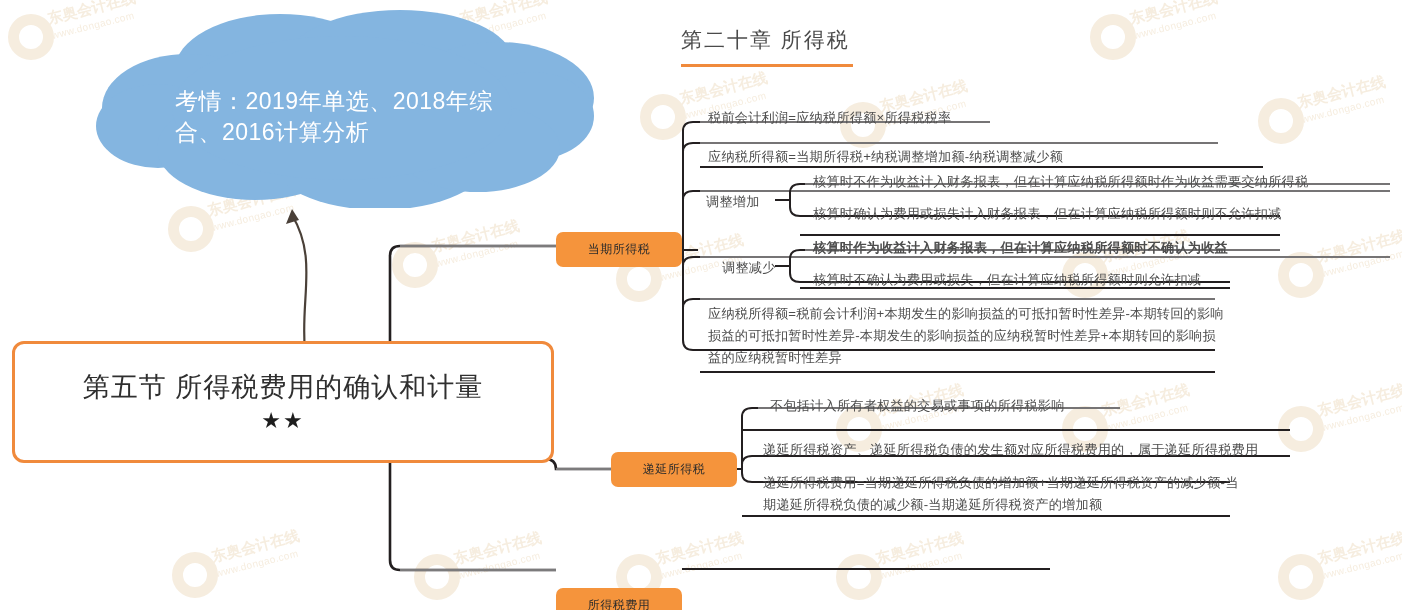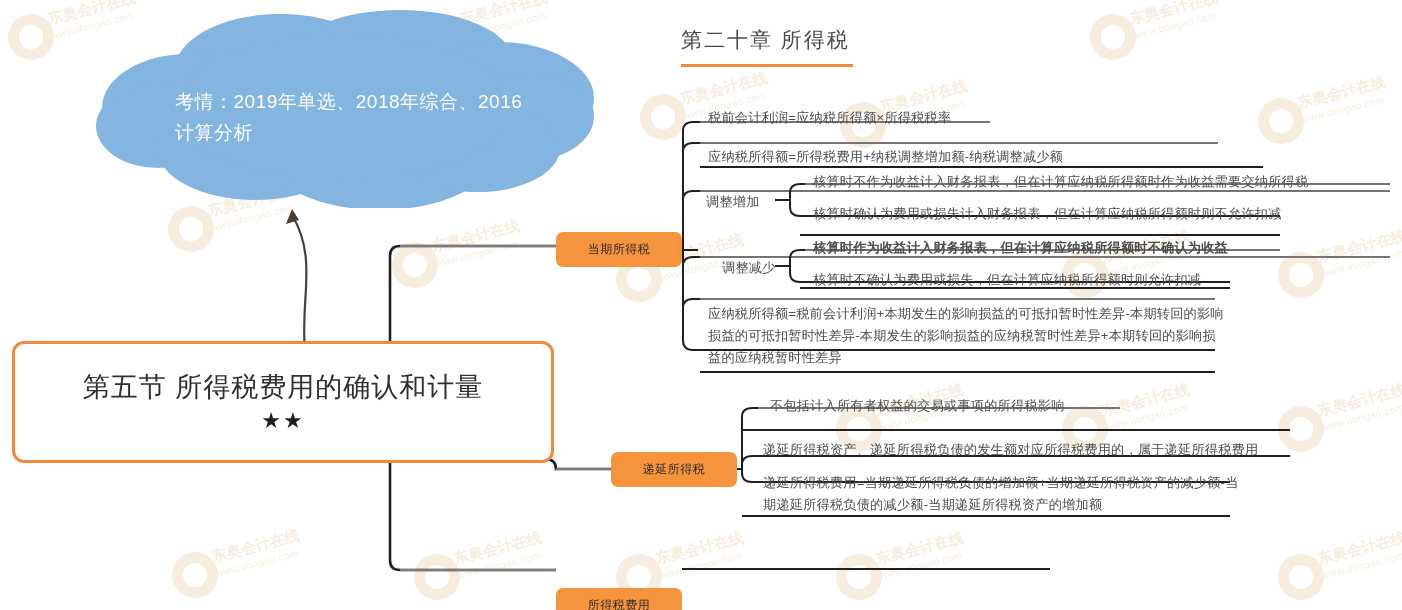--- a/index.html
+++ b/index.html
@@ -29,21 +29,21 @@
   }
 
   
   #wires{position:absolute;left:0;top:0;width:1402px;height:610px;}
 
   
   #cloud{position:absolute;left:80px;top:8px;width:540px;height:200px;}
   #cloud svg{display:block;}
   #cloud .ctext{
     position:absolute;left:95px;top:78px;width:350px;
-    color:#ffffff;font-size:19px;line-height:31px;letter-spacing:.5px;
+    color:#ffffff;font-size:23px;line-height:31px;letter-spacing:.5px;
   }
 
   
   #chapter{position:absolute;left:681px;top:26px;}
   #chapter .ch-t{font-size:21px;color:#4a4a4a;letter-spacing:2px;white-space:nowrap;}
   #chapter .ch-rule{margin-top:10px;width:172px;height:3px;background:#f08a3c;}
 
   
   #root{
     position:absolute;left:12px;top:341px;width:542px;height:122px;
@@ -289,21 +289,21 @@
     <div class="r-title">第五节 所得税费用的确认和计量</div>
     <div class="r-stars">★★</div>
   </div>
 
   <div class="pill" id="pill-current">当期所得税</div>
   <div class="pill" id="pill-deferred">递延所得税</div>
   <div class="pill" id="pill-expense">所得税费用</div>
 
   <div class="leaf" style="left:708px;top:108px;">税前会计利润=应纳税所得额×所得税税率</div>
 
-  <div class="leaf" style="left:708px;top:147px;">应纳税所得额=所得税费用+纳税调整增加额-纳税调整减少额</div>
+  <div class="leaf" style="left:708px;top:147px;">应纳税所得额=当期所得税+纳税调整增加额-纳税调整减少额</div>
 
   <div class="sublabel" style="left:706px;top:193px;">调整增加</div>
 
   <div class="leaf" style="left:813px;top:172px;">核算时不作为收益计入财务报表，但在计算应纳税所得额时作为收益需要交纳所得税</div>
 
   <div class="leaf" style="left:813px;top:204px;">核算时确认为费用或损失计入财务报表，但在计算应纳税所得额时则不允许扣减</div>
 
   <div class="sublabel" style="left:722px;top:259px;">调整减少</div>
 
   <div class="leaf" style="left:813px;top:238px;font-weight:bold;">核算时作为收益计入财务报表，但在计算应纳税所得额时不确认为收益</div>

